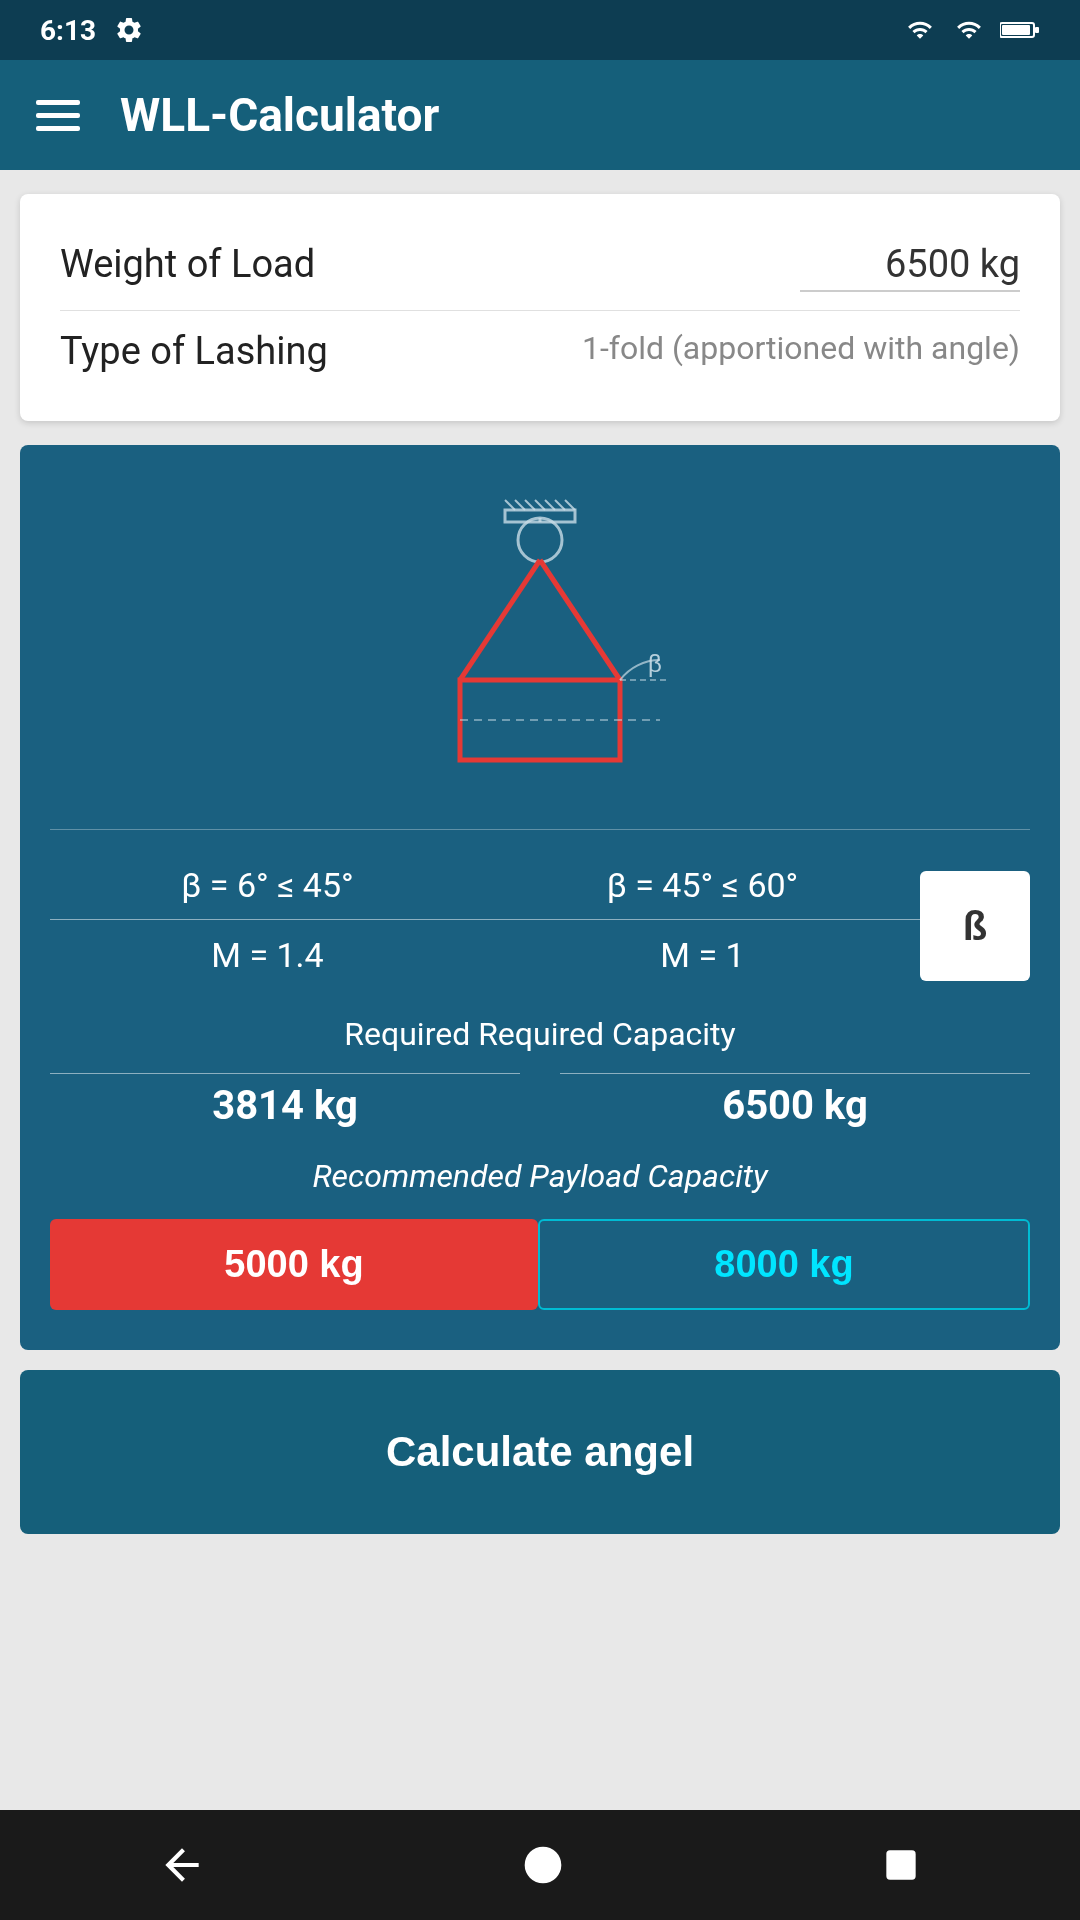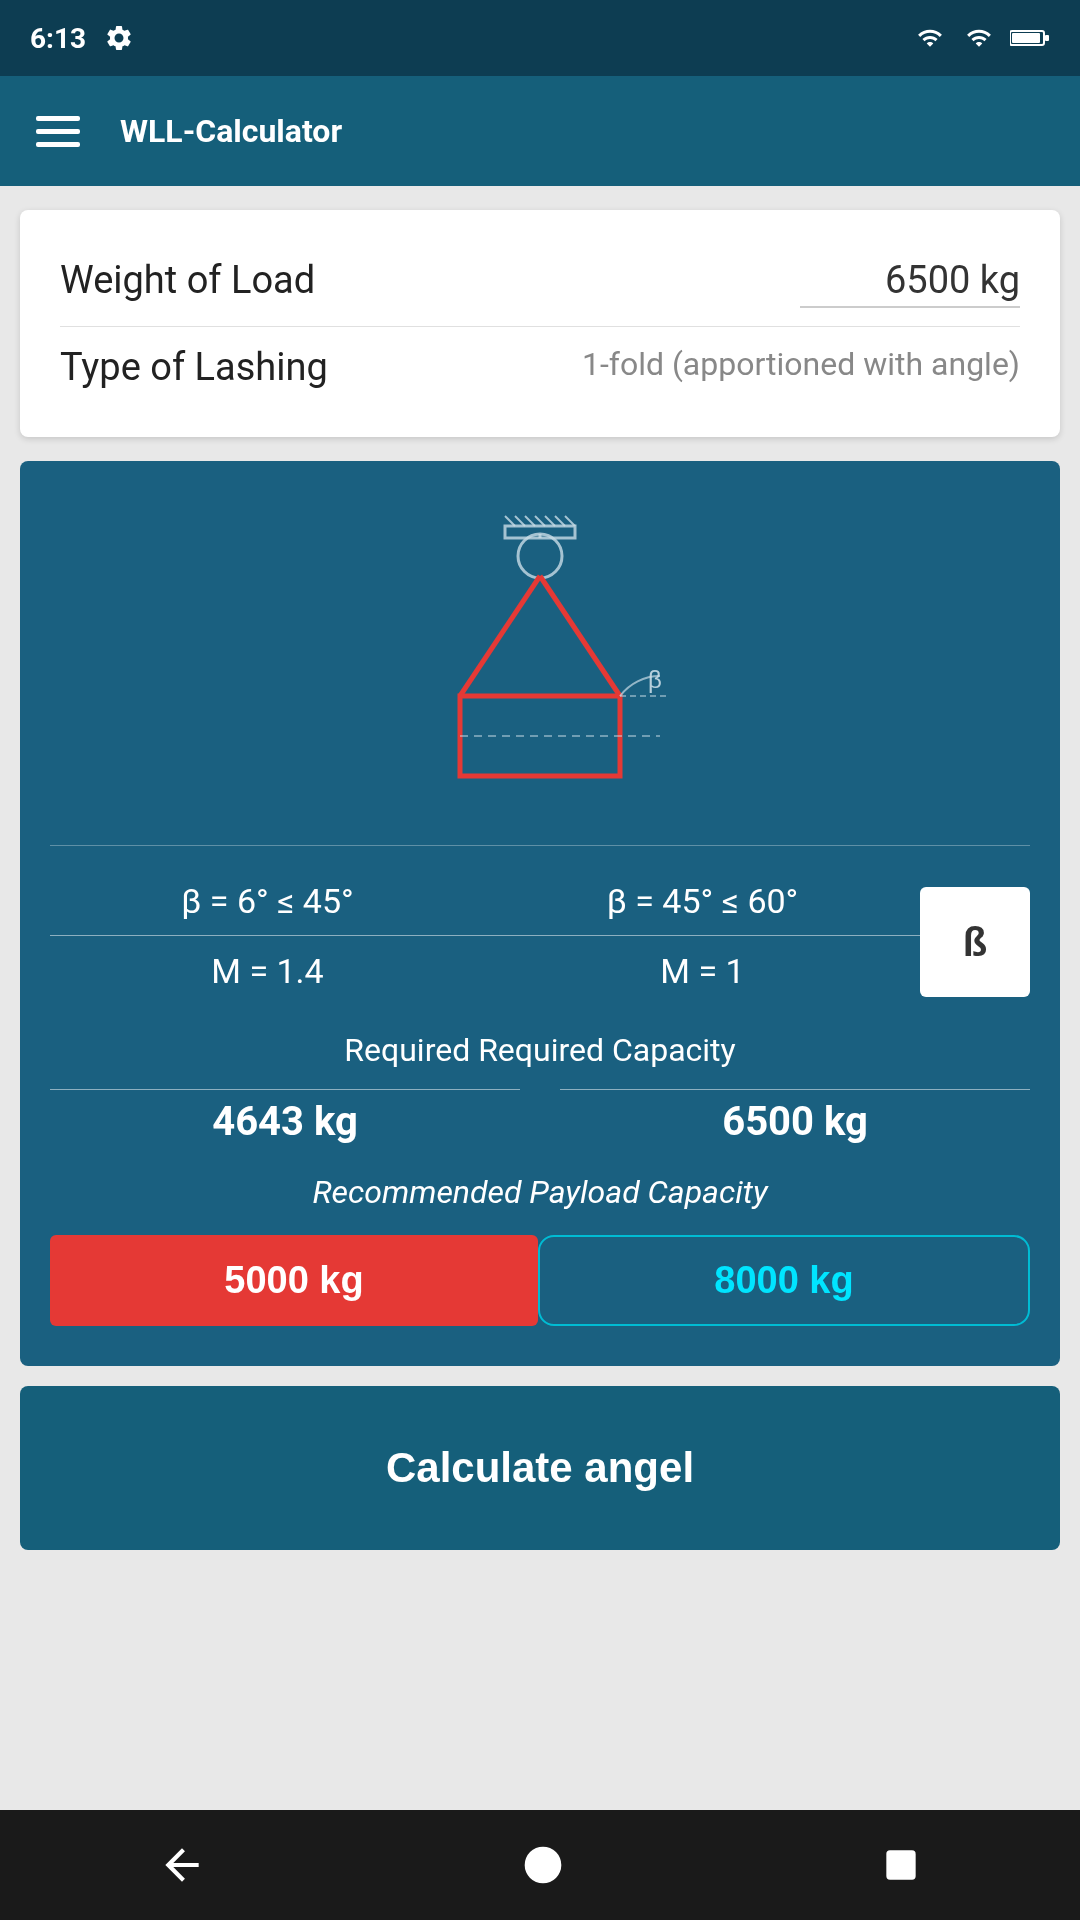--- a/index.html
+++ b/index.html
@@ -10,25 +10,25 @@
       min-height: 1920px;
       background: #e8e8e8;
       font-family: 'Roboto', Arial, sans-serif;
       display: flex;
       flex-direction: column;
     }
 
     
     .status-bar {
       background: #0d3d52;
-      height: 76px;
+      height: 60px;
       display: flex;
       align-items: center;
       justify-content: space-between;
-      padding: 0 30px;
+      padding: 0 40px;
       color: white;
     }
     .status-left {
       display: flex;
       align-items: center;
       gap: 18px;
       font-size: 28px;
       font-weight: bold;
     }
     .status-right {
@@ -41,21 +41,21 @@
     .app-bar {
       background: #155f7a;
       height: 110px;
       display: flex;
       align-items: center;
       padding: 0 36px;
       gap: 40px;
     }
     .app-bar-title {
       color: white;
-      font-size: 32px;
+      font-size: 46px;
       font-weight: bold;
     }
     .hamburger {
       display: flex;
       flex-direction: column;
       gap: 8px;
       cursor: pointer;
     }
     .hamburger span {
       display: block;
@@ -198,21 +198,21 @@
       font-size: 38px;
       font-weight: bold;
       padding: 22px 0;
       flex: 1;
       cursor: pointer;
       text-align: center;
     }
     .btn-cyan {
       background: transparent;
       border: 2.5px solid #00bcd4;
-      border-radius: 16px;
+      border-radius: 6px;
       color: #00e5ff;
       font-size: 38px;
       font-weight: bold;
       padding: 22px 0;
       flex: 1;
       cursor: pointer;
       text-align: center;
     }
 
     
@@ -348,21 +348,21 @@
     <div class="beta-block">
       <div class="beta-text">β = 45° ≤ 60°</div>
       <div class="beta-text beta-underline">M = 1</div>
     </div>
     <button class="beta-button">ß</button>
   </div>
 
   <div class="section-label">Required Required Capacity</div>
   <div class="value-row">
     <div class="value-block">
-      <div class="value-text">4643 kg</div>
+      <div class="value-text">3814 kg</div>
     </div>
     <div class="value-block">
       <div class="value-text">6500 kg</div>
     </div>
   </div>
 
   <div class="section-label" style="margin-top: 28px; font-style: italic;">Recommended Payload Capacity</div>
   <div class="recommend-row">
     <button class="btn-red">5000 kg</button>
     <button class="btn-cyan">8000 kg</button>

